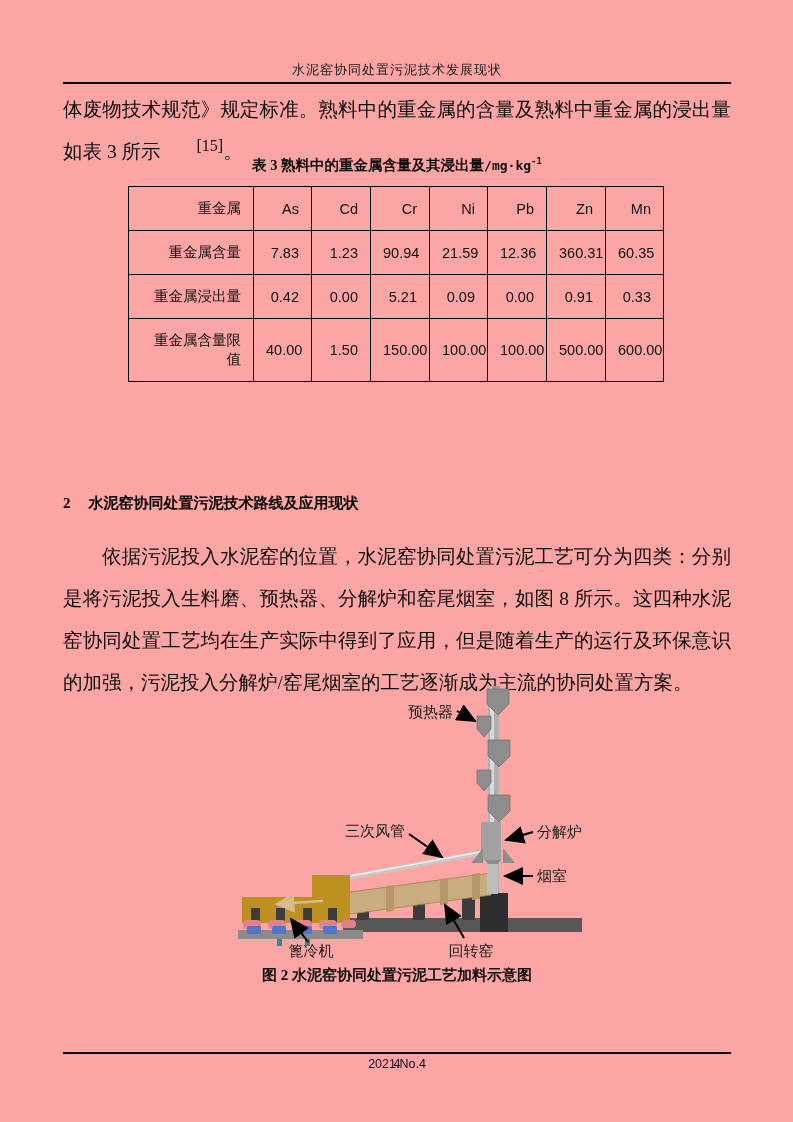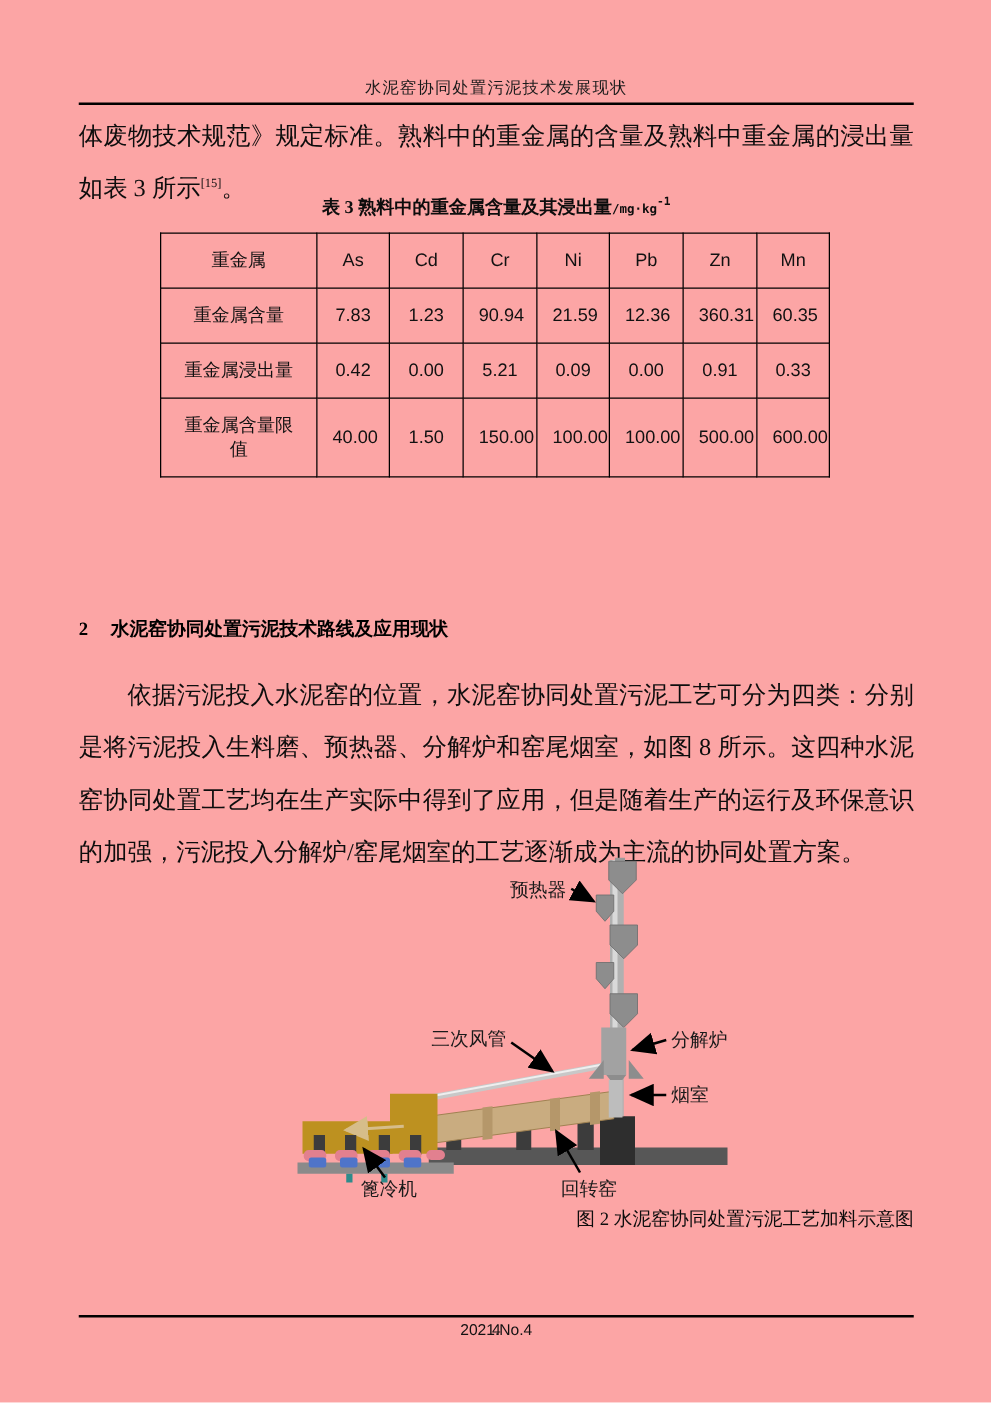--- a/index.html
+++ b/index.html
@@ -14,44 +14,44 @@
     text-align:center; font-size:13px; letter-spacing:1px; color:#1a1a1a;
   }
   .header-rule { position:absolute; top:82px; left:63px; width:668px; height:2px; background:#000; }
   .body-text {
     position:absolute; left:63px; width:668px;
     font-size:19.5px; line-height:42px; text-align:justify; color:#0d0d0d;
   }
   .p1 { top:89px; }
   .p2 { top:321px; text-indent:2em; }
   .p3 { top:536px; text-indent:2em; }
-  .sup { font-size:10px; vertical-align:super; line-height:0; letter-spacing:0; }
+  .sup { font-size:16px; vertical-align:super; line-height:0; letter-spacing:0;margin-left:36px; }
   .table-caption {
     position:absolute; top:156px; left:63px; width:668px; text-align:center;
     font-weight:bold; font-size:14.5px; color:#0d0d0d;
   }
-  .table-caption .unit { font-family:"DejaVu Sans Mono",monospace; font-weight:bold; font-size:10px; }
+  .table-caption .unit { font-family:"DejaVu Sans Mono",monospace; font-weight:bold; font-size:13px; }
   .table-caption .unit-sup { font-size:9px; vertical-align:super; font-family:"DejaVu Sans Mono",monospace; }
   .metals-table-wrap { position:absolute; top:186px; left:128px; }
   table.metals { border-collapse:collapse; table-layout:fixed; width:535px; }
   table.metals td {
-    border:1.5px solid #000; height:31px; text-align:center; vertical-align:middle;
+    border:1.5px solid #000; height:31px; text-align:right; vertical-align:middle;
     font-family:"Liberation Sans","DejaVu Sans",sans-serif; font-size:14.5px; color:#111;
     padding:12px;
   }
   td.zh { font-family:"Liberation Serif","DejaVu Serif",serif; font-size:14.5px; }
   .heading2 {
     position:absolute; top:494px; left:63px; width:668px;
     font-size:15px; font-weight:bold; color:#000;
   }
   .heading2 .num { margin-right:18px; }
   .figure-svg { position:absolute; top:686px; left:215px; }
   .figure-caption {
-    position:absolute; top:966px; left:63px; width:668px; text-align:right;
-    font-weight:normal; font-size:15px; color:#0d0d0d;
+    position:absolute; top:966px; left:63px; width:668px; text-align:center;
+    font-weight:bold; font-size:15px; color:#0d0d0d;
   }
   .footer-rule { position:absolute; top:1052px; left:63px; width:668px; height:2px; background:#000; }
   .footer-page {
     position:absolute; top:1057px; left:63px; width:668px; text-align:center;
     font-family:"Liberation Sans","DejaVu Sans",sans-serif; font-size:12.5px; color:#111;
   }
   .footer-issue {
     position:absolute; top:1057px; left:63px; width:668px; text-align:center;
     font-family:Liberation Sans, sans-serif; font-size:12.5px; color:#111;
   }

